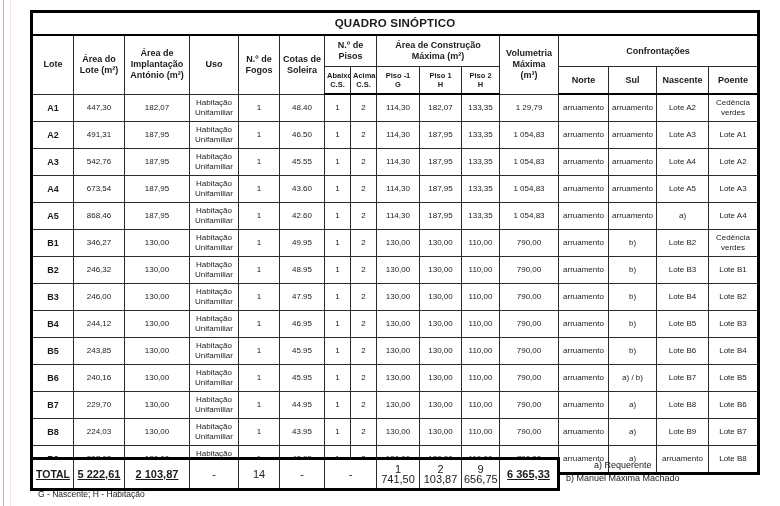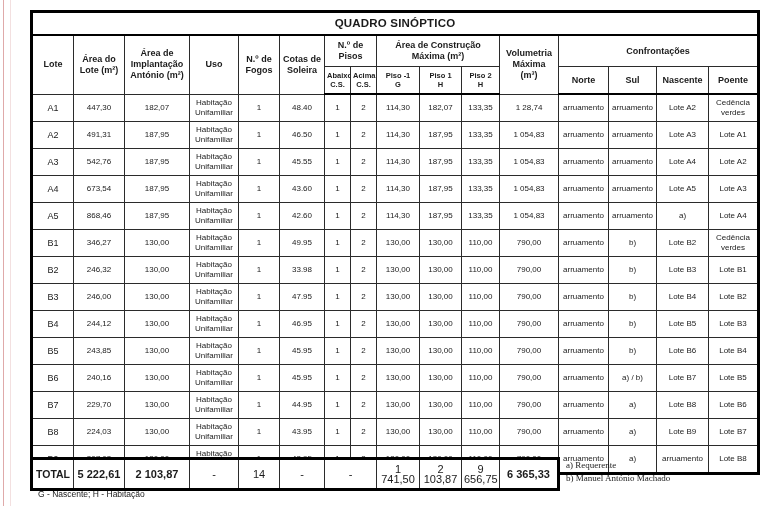--- a/index.html
+++ b/index.html
@@ -25,25 +25,25 @@
   }
   th{font-weight:bold;font-size:9px;line-height:11px;}
   th.small{font-size:7.5px;line-height:9px;}
   .title-cell{
     font-size:11.5px;font-weight:bold;height:19px;
     border-bottom:2px solid #000;letter-spacing:.2px;
   }
   tr.hdr-top th{height:28px;}
   tr.hdr-bot th{height:24px;border-bottom:2px solid #000;}
   #main-table tbody td{height:24px;}
-  .lote-cell{font-weight:normal;font-size:9px;}
+  .lote-cell{font-weight:bold;font-size:9px;}
   #total-table td{height:26px;font-size:11px;}
-  .b{font-weight:bold;}
-
-  .side-notes{position:absolute;left:566px;top:459px;font-size:9px;line-height:13px;text-align:left;font-family:Liberation Serif, serif;}
+  .b{font-weight:bold;text-decoration:underline;}
+
+  .side-notes{position:absolute;left:566px;top:459px;font-size:9px;line-height:13px;text-align:center;}
   .legend{position:absolute;left:38px;top:489px;font-size:8.5px;}
 </style>
 </head>
 <body>
 
 <div class="margin-line l1"></div>
 <div class="margin-line l2"></div>
 
 <table id="main-table">
   <colgroup>
@@ -104,21 +104,21 @@
         <td>447,30</td>
         <td>182,07</td>
         <td>Habitação Unifamiliar</td>
         <td>1</td>
         <td>48.40</td>
         <td>1</td>
         <td>2</td>
         <td>114,30</td>
         <td>182,07</td>
         <td>133,35</td>
-        <td>1 28,74</td>
+        <td>1 29,79</td>
         <td>arruamento</td>
         <td>arruamento</td>
         <td>Lote A2</td>
         <td>Cedência verdes</td>
       </tr>
       <tr>
         <td class="lote-cell">A2</td>
         <td>491,31</td>
         <td>187,95</td>
         <td>Habitação Unifamiliar</td>
@@ -206,21 +206,21 @@
         <td>b)</td>
         <td>Lote B2</td>
         <td>Cedência verdes</td>
       </tr>
       <tr>
         <td class="lote-cell">B2</td>
         <td>246,32</td>
         <td>130,00</td>
         <td>Habitação Unifamiliar</td>
         <td>1</td>
-        <td>33.98</td>
+        <td>48.95</td>
         <td>1</td>
         <td>2</td>
         <td>130,00</td>
         <td>130,00</td>
         <td>110,00</td>
         <td>790,00</td>
         <td>arruamento</td>
         <td>b)</td>
         <td>Lote B3</td>
         <td>Lote B1</td>
@@ -380,16 +380,16 @@
       <td>1 741,50</td>
       <td>2 103,87</td>
       <td>9 656,75</td>
       <td class="b">6 365,33</td>
     </tr>
   </tbody>
 </table>
 
 <div class="side-notes">
   <div>a) Requerente</div>
-  <div>b) Manuel António Machado</div>
+  <div>b) Manuel Máxima Machado</div>
 </div>
 
 <div class="legend">G - Nascente; H - Habitação</div>
 
 </body></html>

